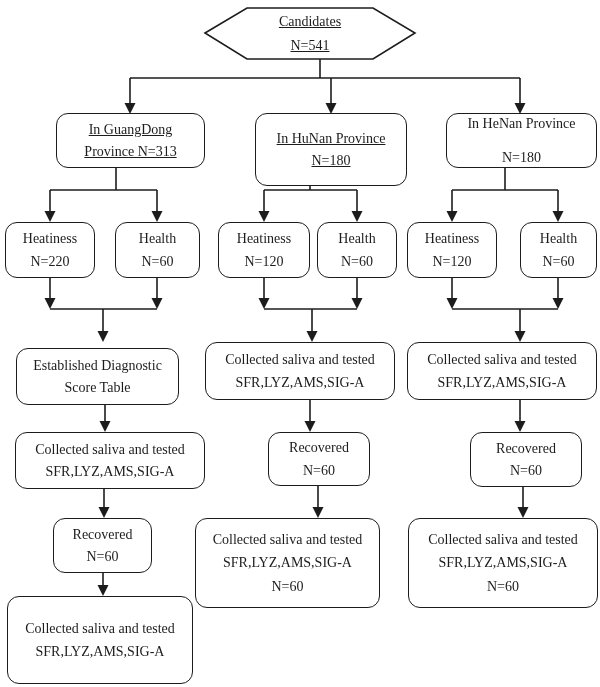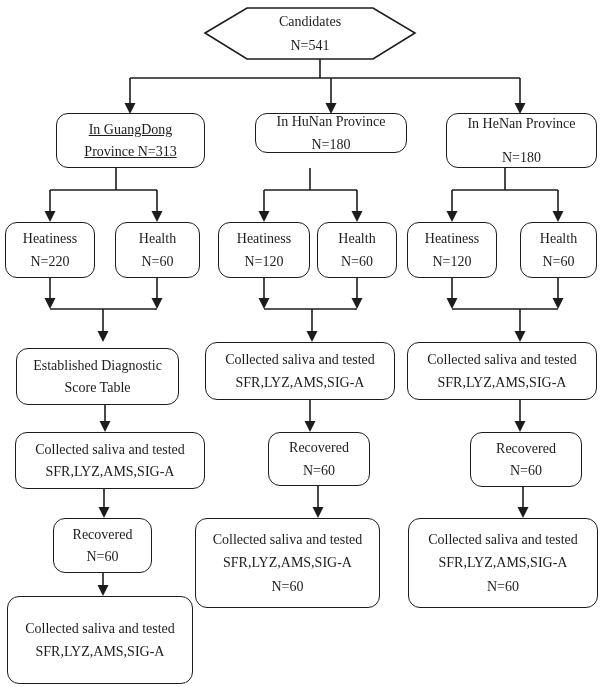--- a/index.html
+++ b/index.html
@@ -32,20 +32,21 @@
   .node.tri { gap: 8px; }
   .hexlabel {
     position: absolute;
     display: flex;
     flex-direction: column;
     align-items: center;
     justify-content: center;
     text-align: center;
     font-size: 14px;
     gap: 8px;
+    text-decoration: underline;
   }
   .ln { white-space: nowrap; }
 </style>
 </head>
 <body>
 
 <div id="canvas">
 
   <svg id="wires" viewBox="0 0 600 687" xmlns="http://www.w3.org/2000/svg">
     <g stroke="#1c1c1c" stroke-width="1.6" fill="none">
@@ -129,21 +130,21 @@
 
   <div class="hexlabel" style="left:230px; top:11px; width:160px; height:46px;">
     <span class="ln">Candidates</span>
     <span class="ln">N=541</span>
   </div>
 
   <div class="node" style="left:56px; top:113px; width:149px; height:55px;text-decoration:underline;">
     <span class="ln">In GuangDong</span>
     <span class="ln">Province N=313</span>
   </div>
-  <div class="node" style="left:255px; top:113px; width:152px; height:40px;">
+  <div class="node" style="left:255px; top:113px; width:152px; height:73px;text-decoration:underline;">
     <span class="ln">In HuNan Province</span>
     <span class="ln">N=180</span>
   </div>
   <div class="node" style="left:446px; top:113px; width:151px; height:55px;justify-content:space-between;">
     <span class="ln">In HeNan Province</span>
     <span class="ln">N=180</span>
   </div>
 
   <div class="node" style="left:5px; top:222px; width:90px; height:56px;">
     <span class="ln">Heatiness</span>

